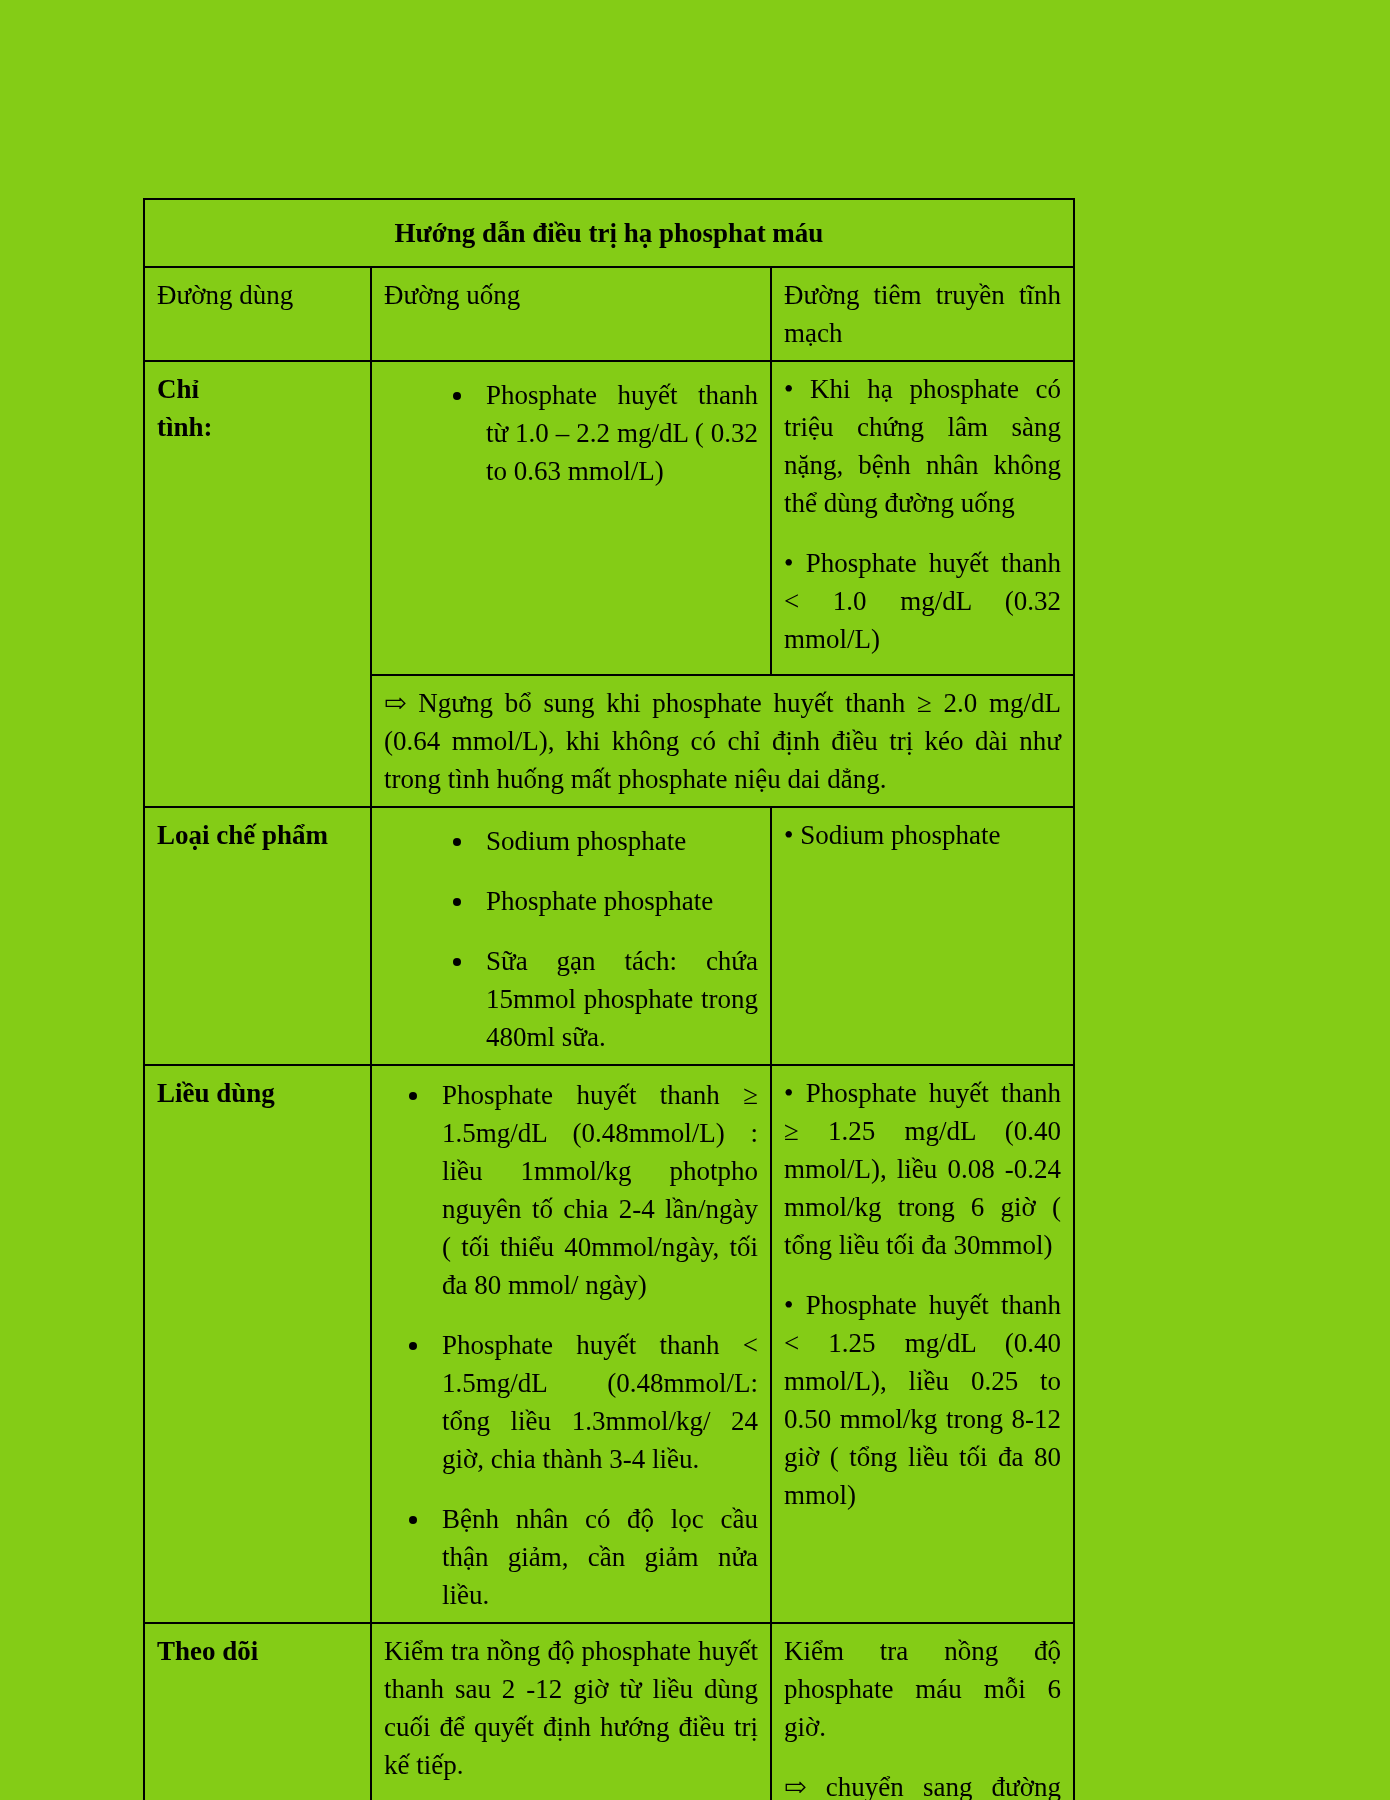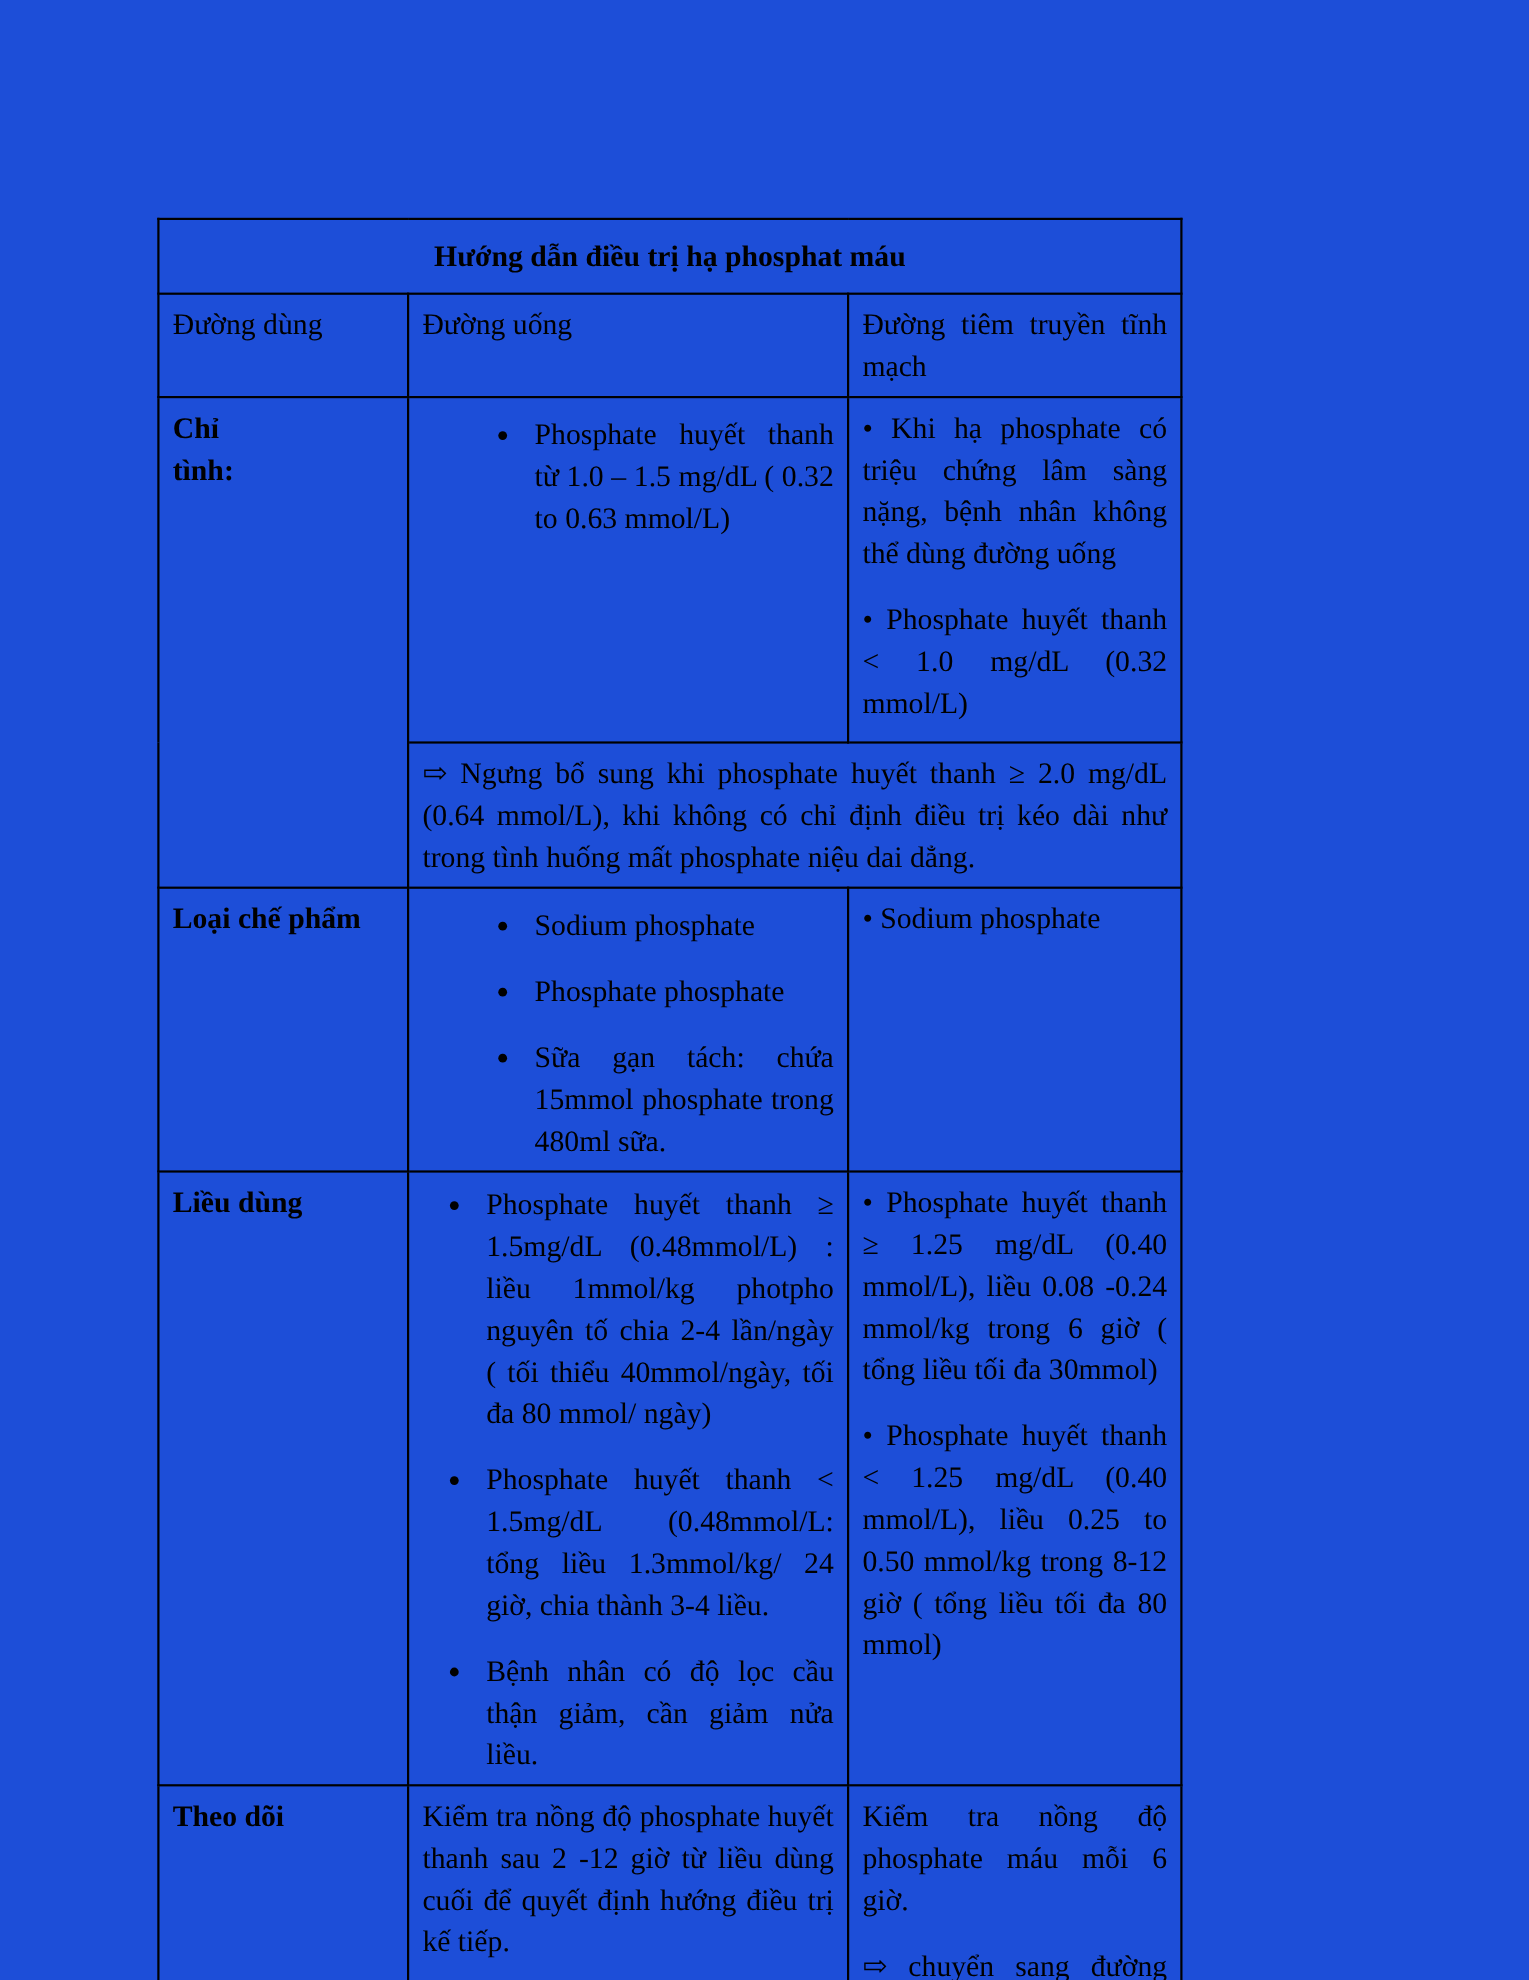--- a/index.html
+++ b/index.html
@@ -1,17 +1,17 @@
 <!DOCTYPE html>
 <html><head>
 <meta charset="utf-8">
 <style>
   html,body{margin:0;padding:0;background:#ffffff;}
   body{width:1390px;height:1800px;font-family:"Liberation Serif","DejaVu Serif",serif;color:#000;}
-  .page{position:relative;width:1390px;height:1800px;background:#1d4ed8;}
+  .page{position:relative;width:1390px;height:1800px;background:#84cc16;}
   table.guide{position:absolute;left:143px;top:198px;width:930px;border-collapse:collapse;table-layout:fixed;}
   td{border:2px solid #000;vertical-align:top;font-size:27px;line-height:38px;padding:8px 12px;}
   col.c1{width:227px;} col.c2{width:400px;} col.c3{width:303px;}
   .title-cell{text-align:center;font-weight:bold;padding:14px 10px;}
   .hdr{font-weight:normal;}
   .hdr-justify{text-align:justify;}
   .label-cell{font-weight:bold;}
   ul.deep{margin:6px 0 0 0;padding-left:92px;}
   ul.mid{margin:2px 0 0 0;padding-left:48px;}
   ul li{padding-left:10px;margin:0 0 22px 0;text-align:justify;}
@@ -44,21 +44,21 @@
       <td class="hdr hdr-justify">Đường tiêm truyền tĩnh mạch</td>
     </tr>
 
     <tr>
       <td class="label-cell" rowspan="2">
         <div>Chỉ</div>
         <div>tình:</div>
       </td>
       <td>
         <ul class="deep">
-          <li>Phosphate huyết thanh từ 1.0 – 1.5 mg/dL ( 0.32 to 0.63 mmol/L)</li>
+          <li>Phosphate huyết thanh từ 1.0 – 2.2 mg/dL ( 0.32 to 0.63 mmol/L)</li>
         </ul>
       </td>
       <td>
         <p class="para ib">Khi hạ phosphate có triệu chứng lâm sàng nặng, bệnh nhân không thể dùng đường uống</p>
         <p class="para ib">Phosphate huyết thanh &lt; 1.0 mg/dL (0.32 mmol/L)</p>
       </td>
     </tr>
 
     <tr>
       <td colspan="2" class="merged-note">⇨ Ngưng bổ sung khi phosphate huyết thanh ≥ 2.0 mg/dL (0.64 mmol/L), khi không có chỉ định điều trị kéo dài như trong tình huống mất phosphate niệu dai dẳng.</td>

